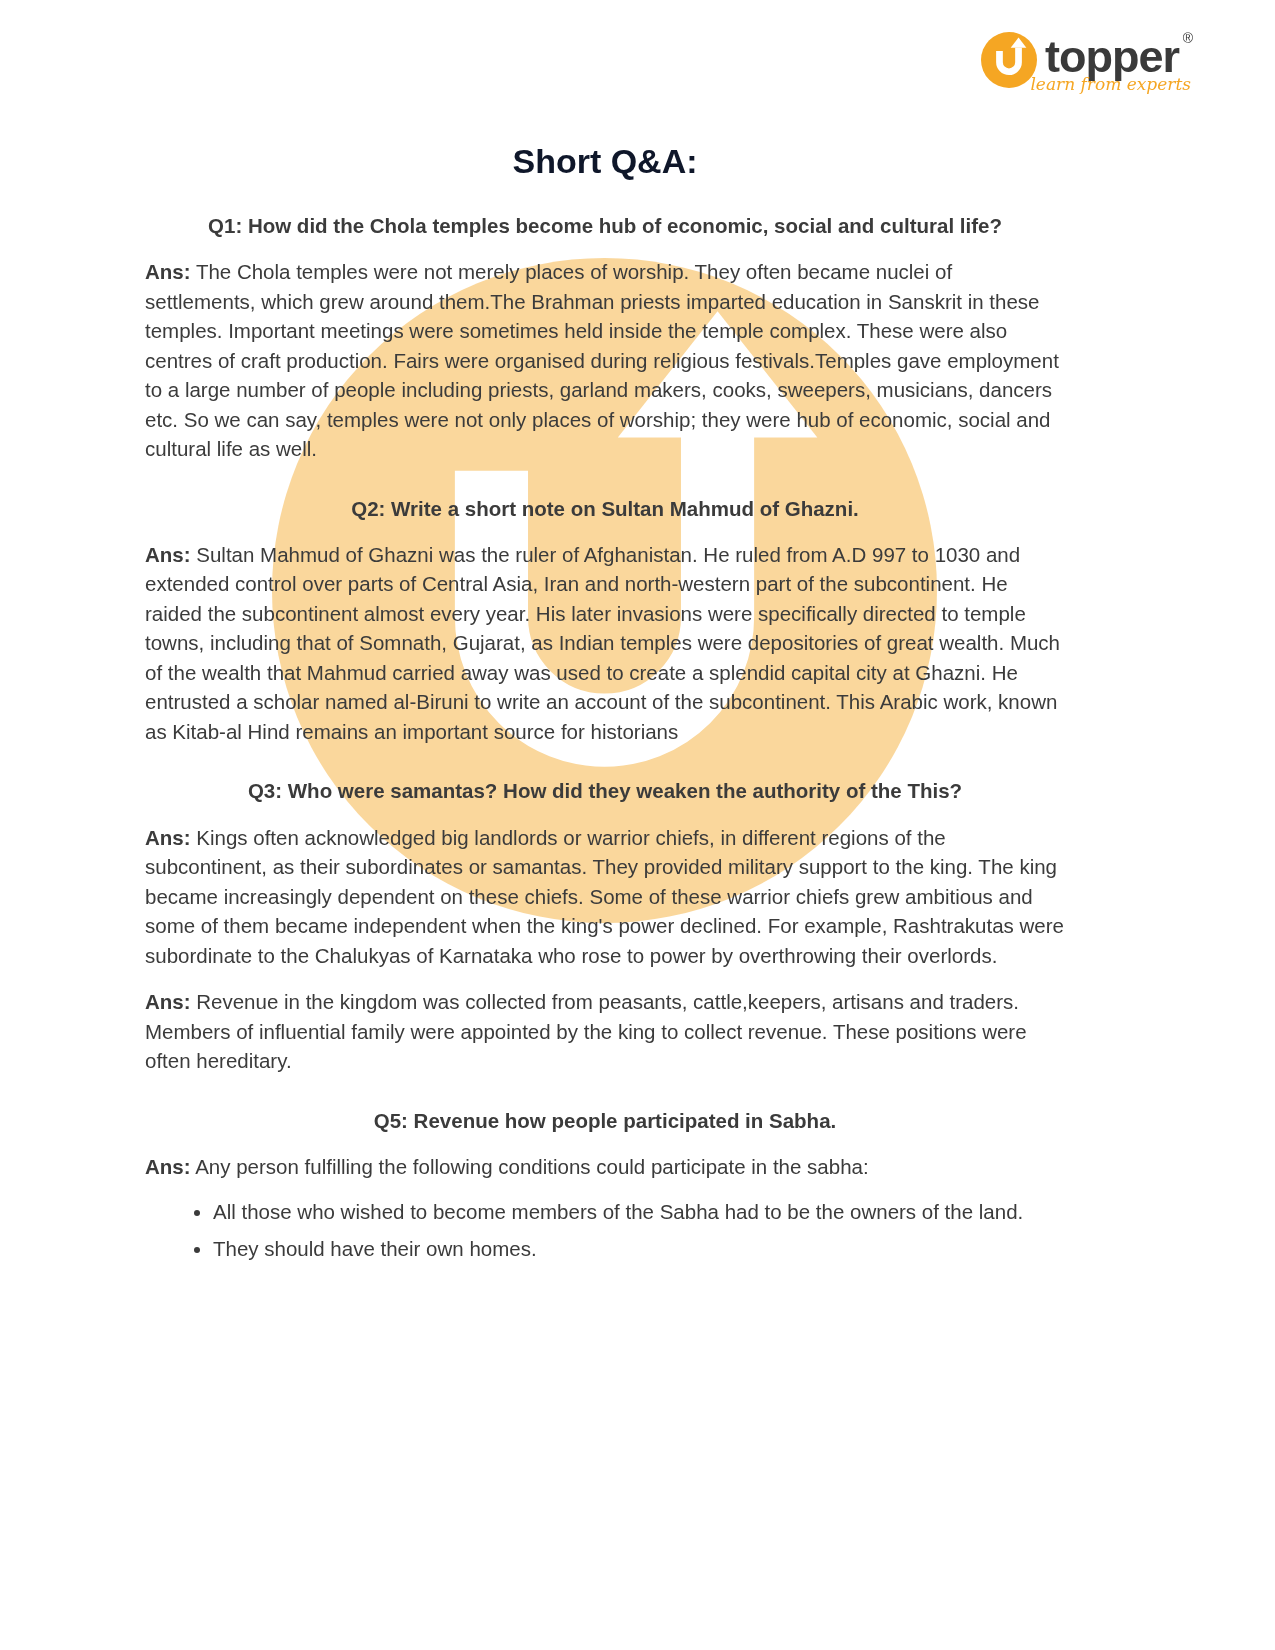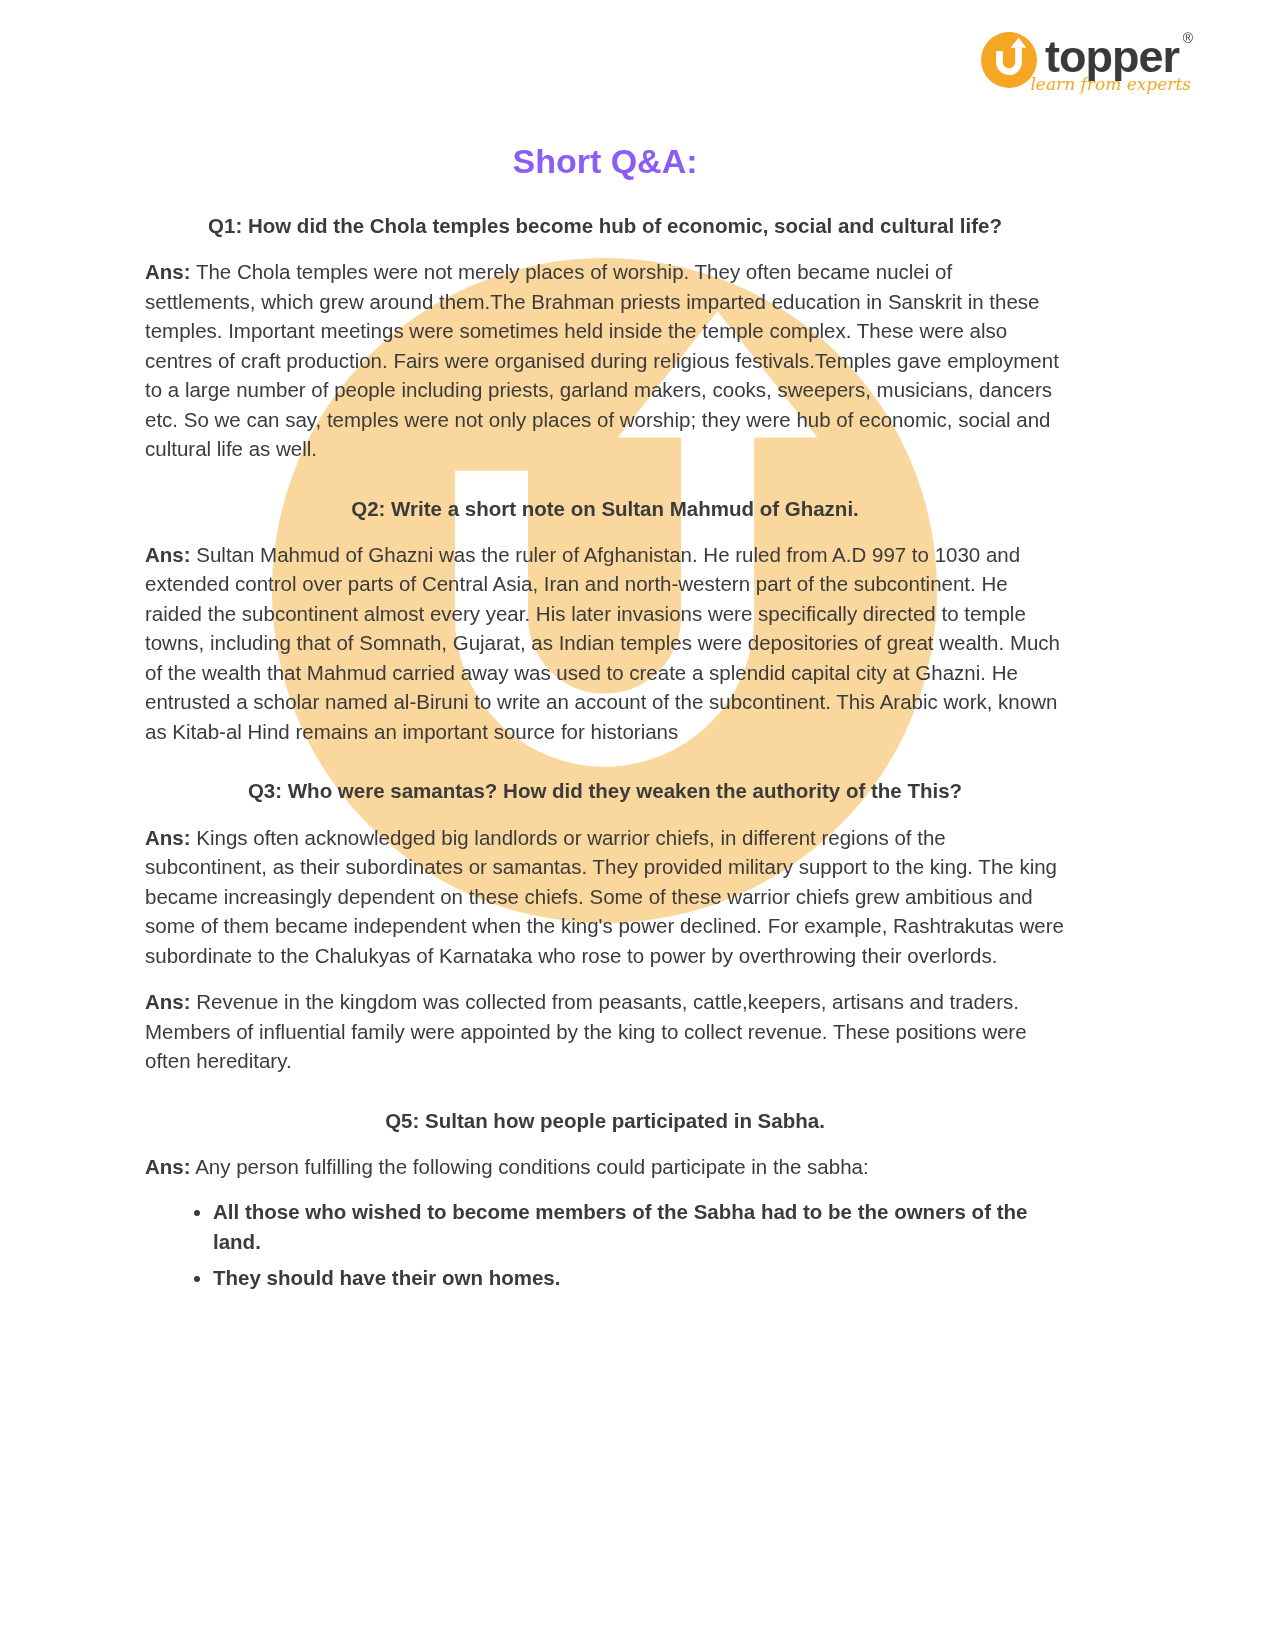--- a/index.html
+++ b/index.html
@@ -66,40 +66,39 @@
   
   .content {
     position: relative;
     z-index: 1;
     padding: 134px 210px 0 145px;
   }
   .page-title {
     text-align: center;
     font-size: 34px;
     font-weight: 700;
-    color: #8b5cf6;
+    color: #0f172a;
     margin: 0 0 14px 0;
   }
   .question {
     font-size: 20.5px;
     font-weight: 700;
     line-height: 1.42;
     margin: 30px 0 0 0;
     text-align: center;
   }
   .answer {
     font-size: 20.5px;
     line-height: 1.44;
     margin: 17px 0 0 0;
   }
   .ans-label { font-weight: 700; }
   ul.bullets {
     margin: 16px 0 0 0;
     padding-left: 68px;
-    font-weight: bold;
   }
   ul.bullets li {
     font-size: 20.5px;
     line-height: 1.44;
     margin-bottom: 7px;
   }
 </style>
 </head>
 <body>
 
@@ -153,21 +152,21 @@
     </section>
 
     <section>
       <p class="answer">
         <span class="ans-label">Ans:</span>
         <span>Revenue in the kingdom was collected from peasants, cattle,keepers, artisans and traders. Members of influential family were appointed by the king to collect revenue. These positions were often hereditary.</span>
       </p>
     </section>
 
     <section>
-      <p class="question">Q5: Sultan how people participated in Sabha.</p>
+      <p class="question">Q5: Revenue how people participated in Sabha.</p>
       <p class="answer">
         <span class="ans-label">Ans:</span>
         <span>Any person fulfilling the following conditions could participate in the sabha:</span>
       </p>
       <ul class="bullets">
         <li>All those who wished to become members of the Sabha had to be the owners of the land.</li>
         <li>They should have their own homes.</li>
       </ul>
     </section>
 

